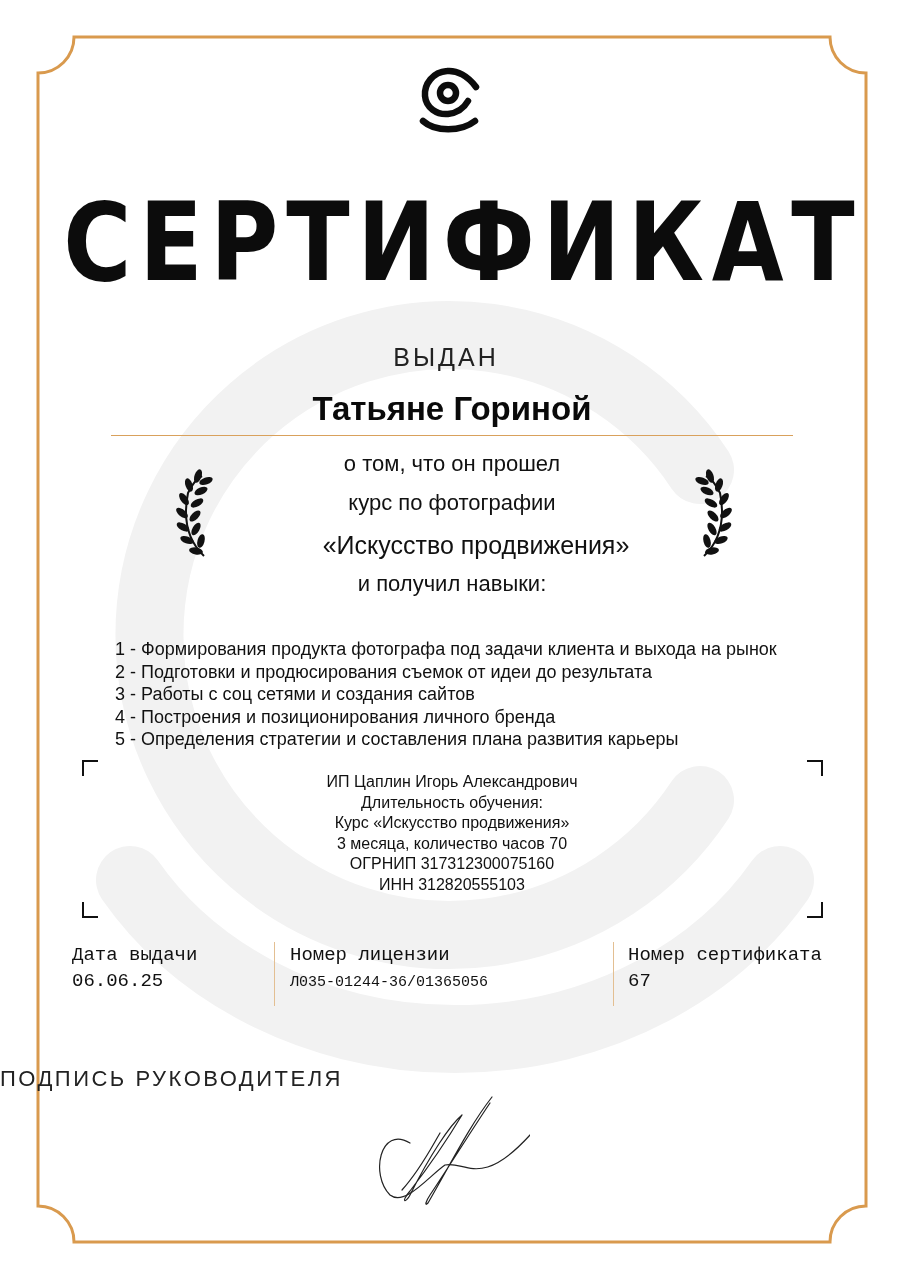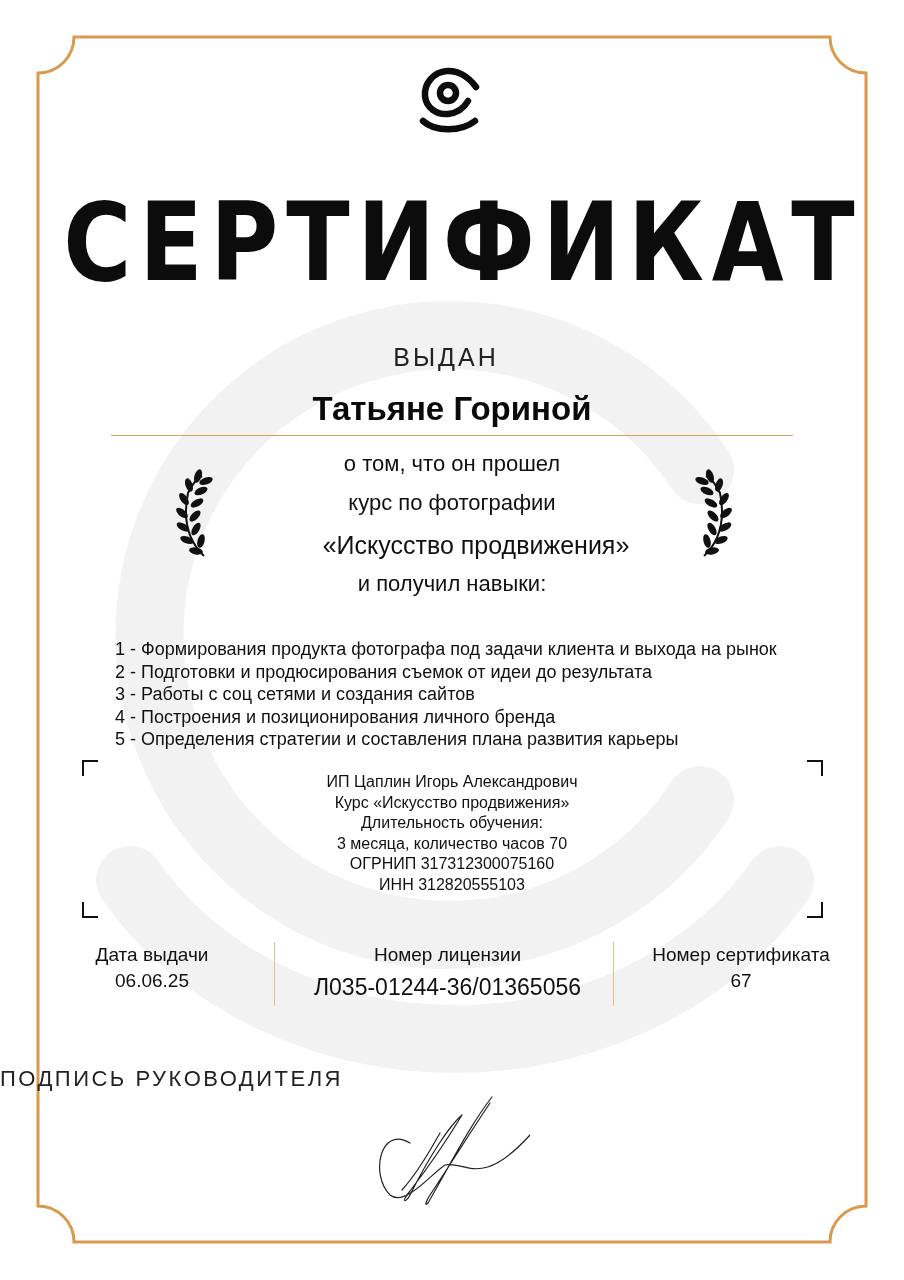--- a/index.html
+++ b/index.html
@@ -28,25 +28,25 @@
   .laurel-left { left:174px; top:468px; }
   .laurel-right { left:694px; top:468px; transform:scaleX(-1); }
   .skills { position:absolute; left:115px; top:638px; font-size:18px; line-height:22.5px; color:#111; }
   .skills div { white-space:nowrap; }
   .bracket { position:absolute; width:14px; height:14px; border-color:#111; border-style:solid; border-width:0; }
   .b-tl { left:82px; top:760px; border-top-width:2.5px; border-left-width:2.5px; }
   .b-tr { left:807px; top:760px; border-top-width:2.5px; border-right-width:2.5px; }
   .b-bl { left:82px; top:902px; border-bottom-width:2.5px; border-left-width:2.5px; }
   .b-br { left:807px; top:902px; border-bottom-width:2.5px; border-right-width:2.5px; }
   .org { position:absolute; left:0; right:0; top:772px; text-align:center; font-size:16px; line-height:20.5px; color:#111; }
-  .col { position:absolute; text-align:center; font-size:19px; color:#111; }
+  .col { position:absolute; font-size:19px; color:#111;font-family:Liberation Mono, monospace; }
   .col .v { margin-top:4px; }
   .c1 { left:72px; width:160px; top:944px; }
   .c2 { left:290px; width:315px; top:944px; }
-  .c2 .v { font-size:23px; margin-top:8px; }
+  .c2 .v { font-size:15px; margin-top:8px; }
   .c3 { left:628px; width:226px; top:944px; }
   .vdiv { position:absolute; top:942px; width:1px; height:64px; background:#e3bf92; }
   .d1 { left:274px; } .d2 { left:613px; }
   .sig-label { position:absolute; left:0; right:0; top:1066px; 
     font-size:22px; letter-spacing:2.5px; color:#222; }
   .signature { position:absolute; left:370px; top:1095px; width:160px; height:120px; }
 </style>
 </head>
 <body>
 
@@ -124,22 +124,22 @@
   <div>5 - Определения стратегии и составления плана развития карьеры</div>
 </div>
 
 <div class="bracket b-tl"></div>
 <div class="bracket b-tr"></div>
 <div class="bracket b-bl"></div>
 <div class="bracket b-br"></div>
 
 <div class="org">
   <div>ИП Цаплин Игорь Александрович</div>
+  <div>Длительность обучения:</div>
   <div>Курс «Искусство продвижения»</div>
-  <div>Длительность обучения:</div>
   <div>3 месяца, количество часов 70</div>
   <div>ОГРНИП 317312300075160</div>
   <div>ИНН 312820555103</div>
 </div>
 
 <div class="col c1">
   <div>Дата выдачи</div>
   <div class="v">06.06.25</div>
 </div>
 <div class="vdiv d1"></div>

